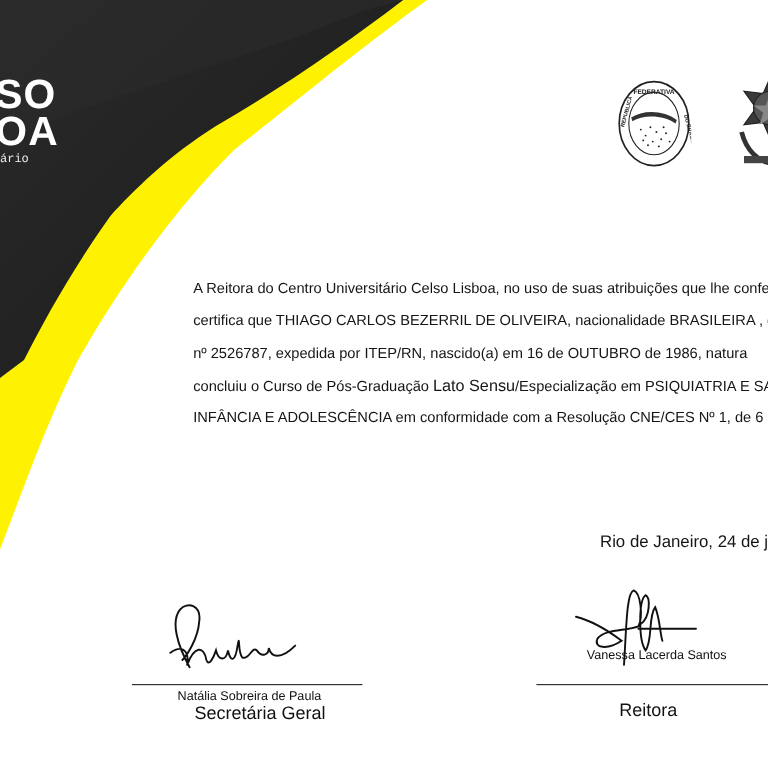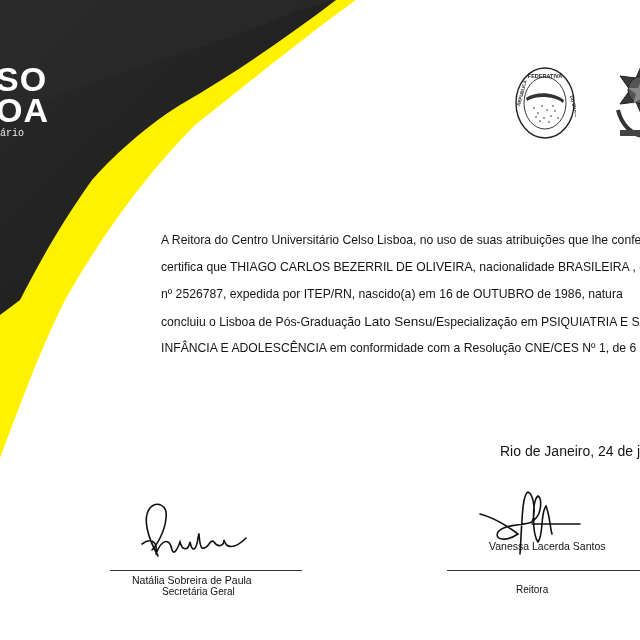--- a/index.html
+++ b/index.html
@@ -10,21 +10,21 @@
   .logo .l2 { position:absolute; left:-4px; top:31px; font-size:34px; font-weight:bold; letter-spacing:1px; line-height:34px; white-space:nowrap; }
   .logo .l3 { position:absolute; left:0; top:66px; font-size:10px; line-height:12px; white-space:nowrap; color:#eee;font-family:Liberation Mono, monospace; }
   .seal { position:absolute; left:514px; top:66px; width:62px; height:74px; }
   .emblem { position:absolute; left:612px; top:60px; width:60px; height:84px; }
   .body-text { position:absolute; left:161px; top:227px; font-size:12.2px; line-height:27px; white-space:nowrap; color:#151515; }
   .body-text .line { height:27px; }
   .body-text .big { font-size:13.5px; }
   .date { position:absolute; left:500px; top:443px; font-size:14px; white-space:nowrap; color:#151515; }
   .sig-line { position:absolute; height:1px; background:#333; }
   .sig-name { position:absolute; font-size:10.5px; white-space:nowrap; }
-  .sig-role { position:absolute; font-size:10px; white-space:nowrap;text-align:right; }
+  .sig-role { position:absolute; font-size:15px; white-space:nowrap;text-align:right; }
   svg.sig { position:absolute; }
 </style>
 </head>
 <body>
 
 <svg class="bg-shapes" viewBox="0 0 640 640" xmlns="http://www.w3.org/2000/svg">
   <defs>
     <linearGradient id="darkgrad" x1="0" y1="0" x2="1" y2="1">
       <stop offset="0" stop-color="#2a2a2a"></stop>
       <stop offset="0.5" stop-color="#222"></stop>
@@ -73,31 +73,31 @@
   <circle cx="30" cy="30" r="14" fill="#555" stroke="#222" stroke-width="1"></circle>
   <polygon points="30,18 34,28 44,28 36,34 39,44 30,38 21,44 24,34 16,28 26,28" fill="#888"></polygon>
   <path d="M6,50 C10,66 20,74 30,76 C40,74 50,66 54,50" fill="none" stroke="#333" stroke-width="4"></path>
   <rect x="8" y="70" width="44" height="6" fill="#444"></rect>
 </svg>
 
 <div class="body-text">
   <div class="line">A Reitora do Centro Universitário Celso Lisboa, no uso de suas atribuições que lhe confere o</div>
   <div class="line">certifica que THIAGO CARLOS BEZERRIL DE OLIVEIRA,  nacionalidade BRASILEIRA , cé</div>
   <div class="line">nº 2526787,  expedida por ITEP/RN,  nascido(a) em 16 de OUTUBRO de 1986, natura</div>
-  <div class="line"><span>concluiu o Lisboa de Pós-Graduação </span><span class="big">Lato Sensu</span><span>/Especialização em PSIQUIATRIA E SA</span></div>
+  <div class="line"><span>concluiu o Curso de Pós-Graduação </span><span class="big">Lato Sensu</span><span>/Especialização em PSIQUIATRIA E SA</span></div>
   <div class="line">INFÂNCIA E ADOLESCÊNCIA  em conformidade com a Resolução CNE/CES Nº 1, de 6 de</div>
 </div>
 
 <div class="date">Rio de Janeiro, 24 de ja</div>
 
 <svg class="sig" style="left:138px;top:498px;width:124px;height:66px" viewBox="0 0 124 66" xmlns="http://www.w3.org/2000/svg">
   <path d="M20,58 C10,40 4,20 12,10 C18,3 30,6 28,20 C27,34 18,48 14,52 M4,46 C12,40 20,42 18,56 M18,56 C24,40 32,40 34,52 C36,58 40,50 42,44 C44,52 50,54 52,44 C54,54 58,54 60,40 C62,28 60,46 64,50 C70,52 72,40 76,44 C80,50 86,48 86,42 C88,50 96,52 108,40" fill="none" stroke="#111" stroke-width="1.6" stroke-linecap="round"></path>
 </svg>
 <div class="sig-line" style="left:110px;top:570px;width:192px"></div>
-<div class="sig-name" style="left:132px;top:574px">Natália Sobreira de Paula</div>
+<div class="sig-name" style="left:148px;top:574px">Natália Sobreira de Paula</div>
 <div class="sig-role" style="left:162px;top:586px">Secretária Geral</div>
 
 <svg class="sig" style="left:476px;top:484px;width:110px;height:80px" viewBox="0 0 110 80" xmlns="http://www.w3.org/2000/svg">
   <path d="M4,30 C20,34 34,44 42,50 C30,58 18,56 22,48 C28,40 46,42 56,38 C60,30 58,10 52,8 C46,10 46,40 44,70 M58,36 C66,30 66,14 62,12 C56,16 56,50 62,58 C68,50 64,30 70,22 C74,32 74,44 76,50 M56,40 L104,40" fill="none" stroke="#111" stroke-width="1.6" stroke-linecap="round"></path>
 </svg>
 <div class="sig-line" style="left:447px;top:570px;width:200px"></div>
 <div class="sig-name" style="left:489px;top:540px">Vanessa Lacerda Santos</div>
 <div class="sig-role" style="left:516px;top:584px">Reitora</div>
 
 </body></html>

